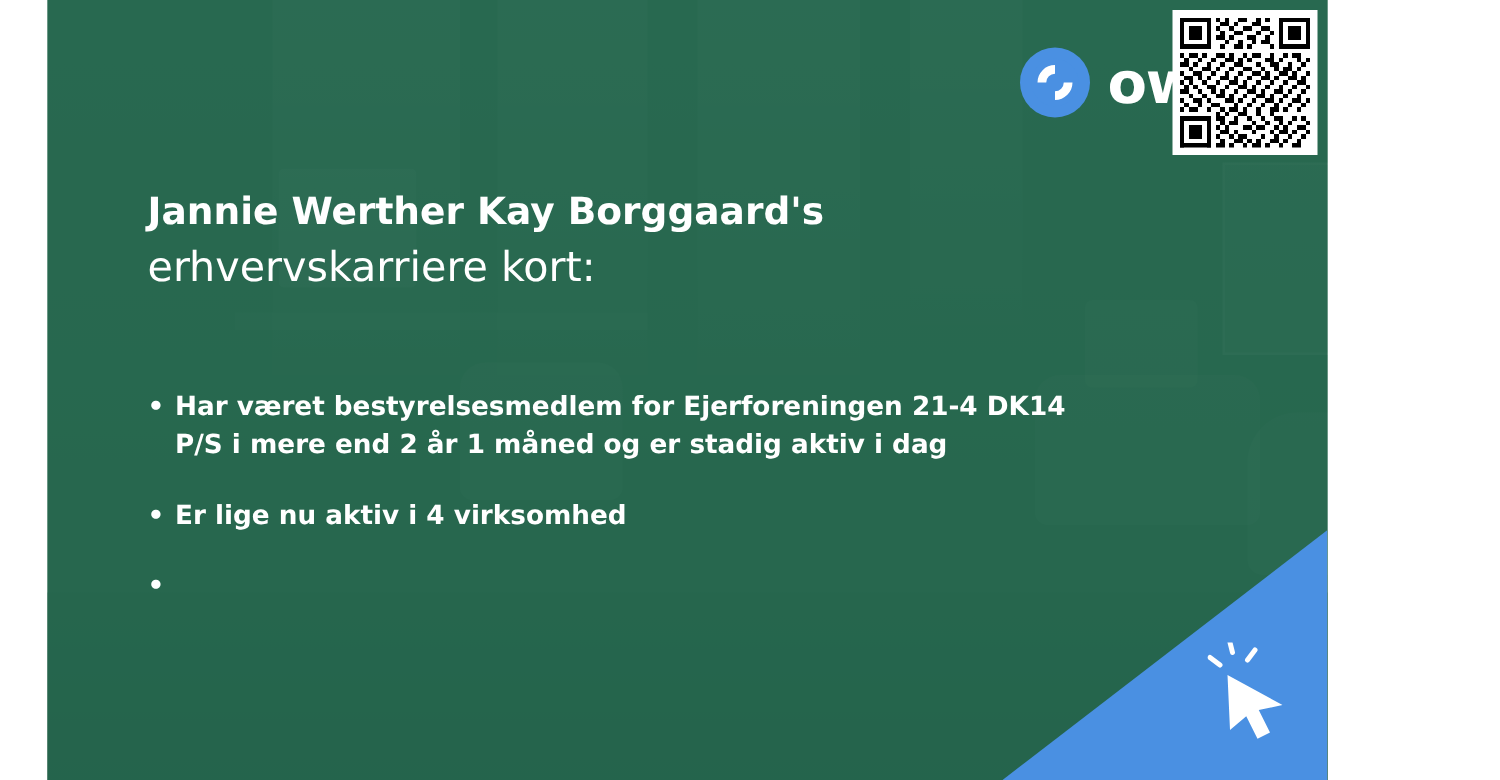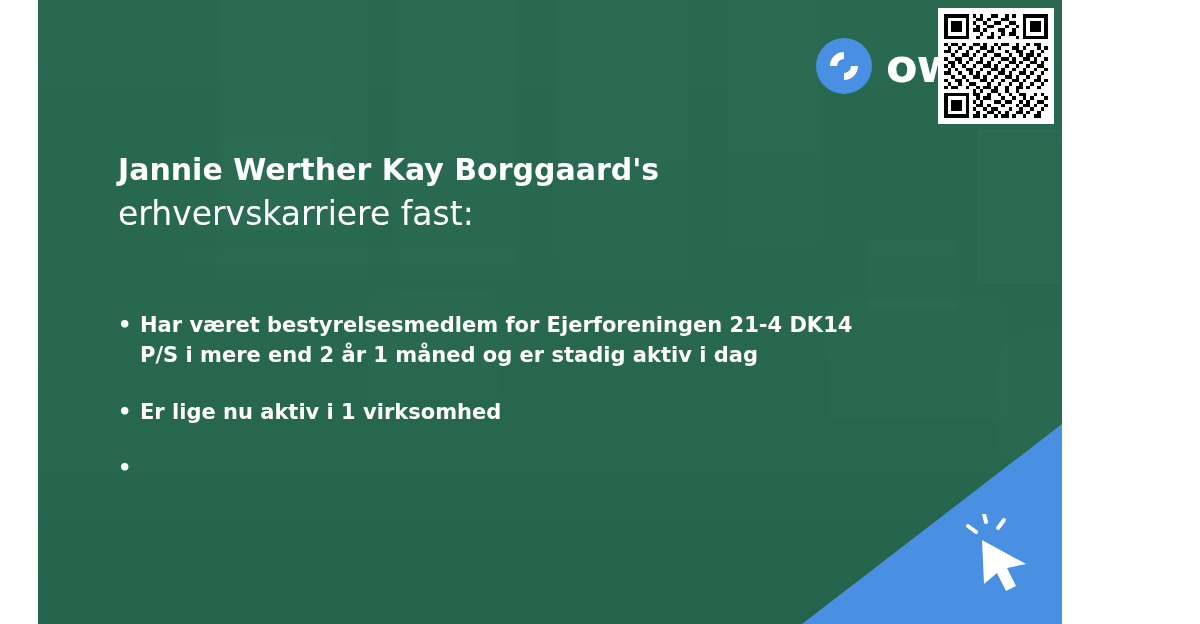--- a/index.html
+++ b/index.html
@@ -471,31 +471,31 @@
           <rect x="16" y="28" width="2" height="1"></rect>
           <rect x="19" y="28" width="1" height="1"></rect>
           <rect x="22" y="28" width="1" height="1"></rect>
           <rect x="25" y="28" width="2" height="1"></rect>
         </g>
       </svg>
     </div>
 
     <div class="headline">
       <div class="l1">Jannie Werther Kay Borggaard's</div>
-      <div class="l2">erhvervskarriere fast:</div>
+      <div class="l2">erhvervskarriere kort:</div>
     </div>
 
     <div class="bullets">
       <div class="bullet">
         <span class="dot">•</span>
         <span class="txt">Har været bestyrelsesmedlem for Ejerforeningen 21-4 DK14 P/S i mere end 2 år 1 måned og er stadig aktiv i dag</span>
       </div>
       <div class="bullet">
         <span class="dot">•</span>
-        <span class="txt">Er lige nu aktiv i 1 virksomhed</span>
+        <span class="txt">Er lige nu aktiv i 4 virksomhed</span>
       </div>
       <div class="bullet">
         <span class="dot">•</span>
       </div>
     </div>
 
     <div class="corner">
       <div class="tri"></div>
       <div class="cursor">
         <svg width="70" height="78" viewBox="0 0 70 78">

